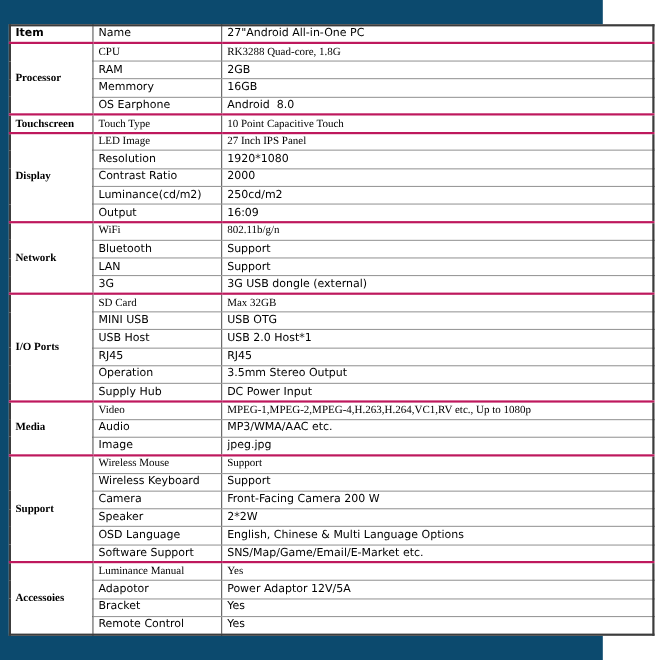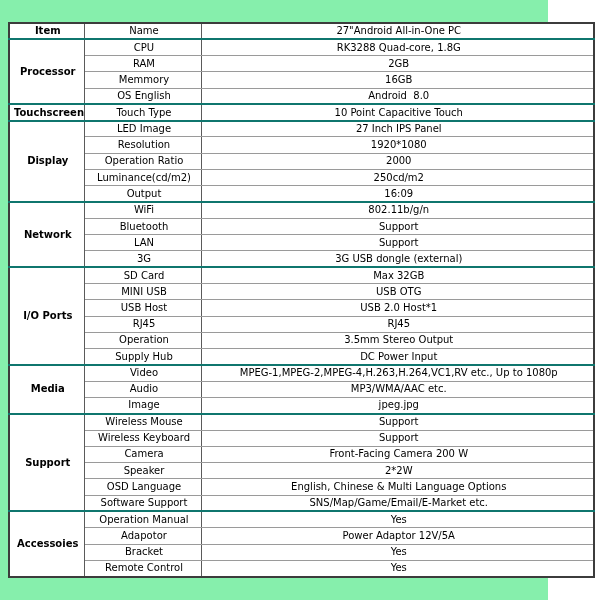--- a/index.html
+++ b/index.html
@@ -5,22 +5,21 @@
   * { margin: 0; padding: 0; box-sizing: border-box; }
   html, body {
     width: 600px; height: 600px;
     background: #ffffff;
     font-family: "DejaVu Sans", "Liberation Sans", sans-serif;
     overflow: hidden;
   }
   .page {
     position: relative;
     width: 548px; height: 600px;
-    background: #86efac;
-    text-align: center;
+    background: #0c4a6e;
   }
   table.spec-table {
     position: absolute;
     left: 8px; top: 22px;
     width: 585px; height: 556px;
     border-collapse: collapse;
     table-layout: fixed;
     border: 2px solid #3c3c3c;
     background: #ffffff;
   }
@@ -36,21 +35,22 @@
     border-left: 1px solid #5a5a5a;
     border-right: 1px solid #5a5a5a;
     padding: 1px 2px 1px 5px;
     height: 16px;
   }
   .spec-table td.cat-cell {
     font-weight: bold;
     padding-left: 4px;
   }
   .spec-table tr.section-start td {
-    border-top: 2px solid #0f766e;
+    border-top: 2px solid #be185d;
+    font-family: Liberation Serif, serif;
   }
 </style>
 </head>
 <body>
 
 <div class="page">
   <table class="spec-table">
     <colgroup>
       <col style="width:75px">
       <col style="width:117px">
@@ -69,39 +69,39 @@
         </tr>
         <tr>
           <td class="name-cell">RAM</td>
           <td class="value-cell">2GB</td>
         </tr>
         <tr>
           <td class="name-cell">Memmory</td>
           <td class="value-cell">16GB</td>
         </tr>
         <tr>
-          <td class="name-cell">OS English</td>
+          <td class="name-cell">OS Earphone</td>
           <td class="value-cell">Android  8.0</td>
         </tr>
         <tr class="section-start">
           <td class="cat-cell" rowspan="1">Touchscreen</td>
           <td class="name-cell">Touch Type</td>
           <td class="value-cell">10 Point Capacitive Touch</td>
         </tr>
         <tr class="section-start">
           <td class="cat-cell" rowspan="5">Display</td>
           <td class="name-cell">LED Image</td>
           <td class="value-cell">27 Inch IPS Panel</td>
         </tr>
         <tr>
           <td class="name-cell">Resolution</td>
           <td class="value-cell">1920*1080</td>
         </tr>
         <tr>
-          <td class="name-cell">Operation Ratio</td>
+          <td class="name-cell">Contrast Ratio</td>
           <td class="value-cell">2000</td>
         </tr>
         <tr>
           <td class="name-cell">Luminance(cd/m2)</td>
           <td class="value-cell">250cd/m2</td>
         </tr>
         <tr>
           <td class="name-cell">Output</td>
           <td class="value-cell">16:09</td>
         </tr>
@@ -180,21 +180,21 @@
         <tr>
           <td class="name-cell">OSD Language</td>
           <td class="value-cell">English, Chinese &amp; Multi Language Options</td>
         </tr>
         <tr>
           <td class="name-cell">Software Support</td>
           <td class="value-cell">SNS/Map/Game/Email/E-Market etc.</td>
         </tr>
         <tr class="section-start">
           <td class="cat-cell" rowspan="4">Accessoies</td>
-          <td class="name-cell">Operation Manual</td>
+          <td class="name-cell">Luminance Manual</td>
           <td class="value-cell">Yes</td>
         </tr>
         <tr>
           <td class="name-cell">Adapotor</td>
           <td class="value-cell">Power Adaptor 12V/5A</td>
         </tr>
         <tr>
           <td class="name-cell">Bracket</td>
           <td class="value-cell">Yes</td>
         </tr>

